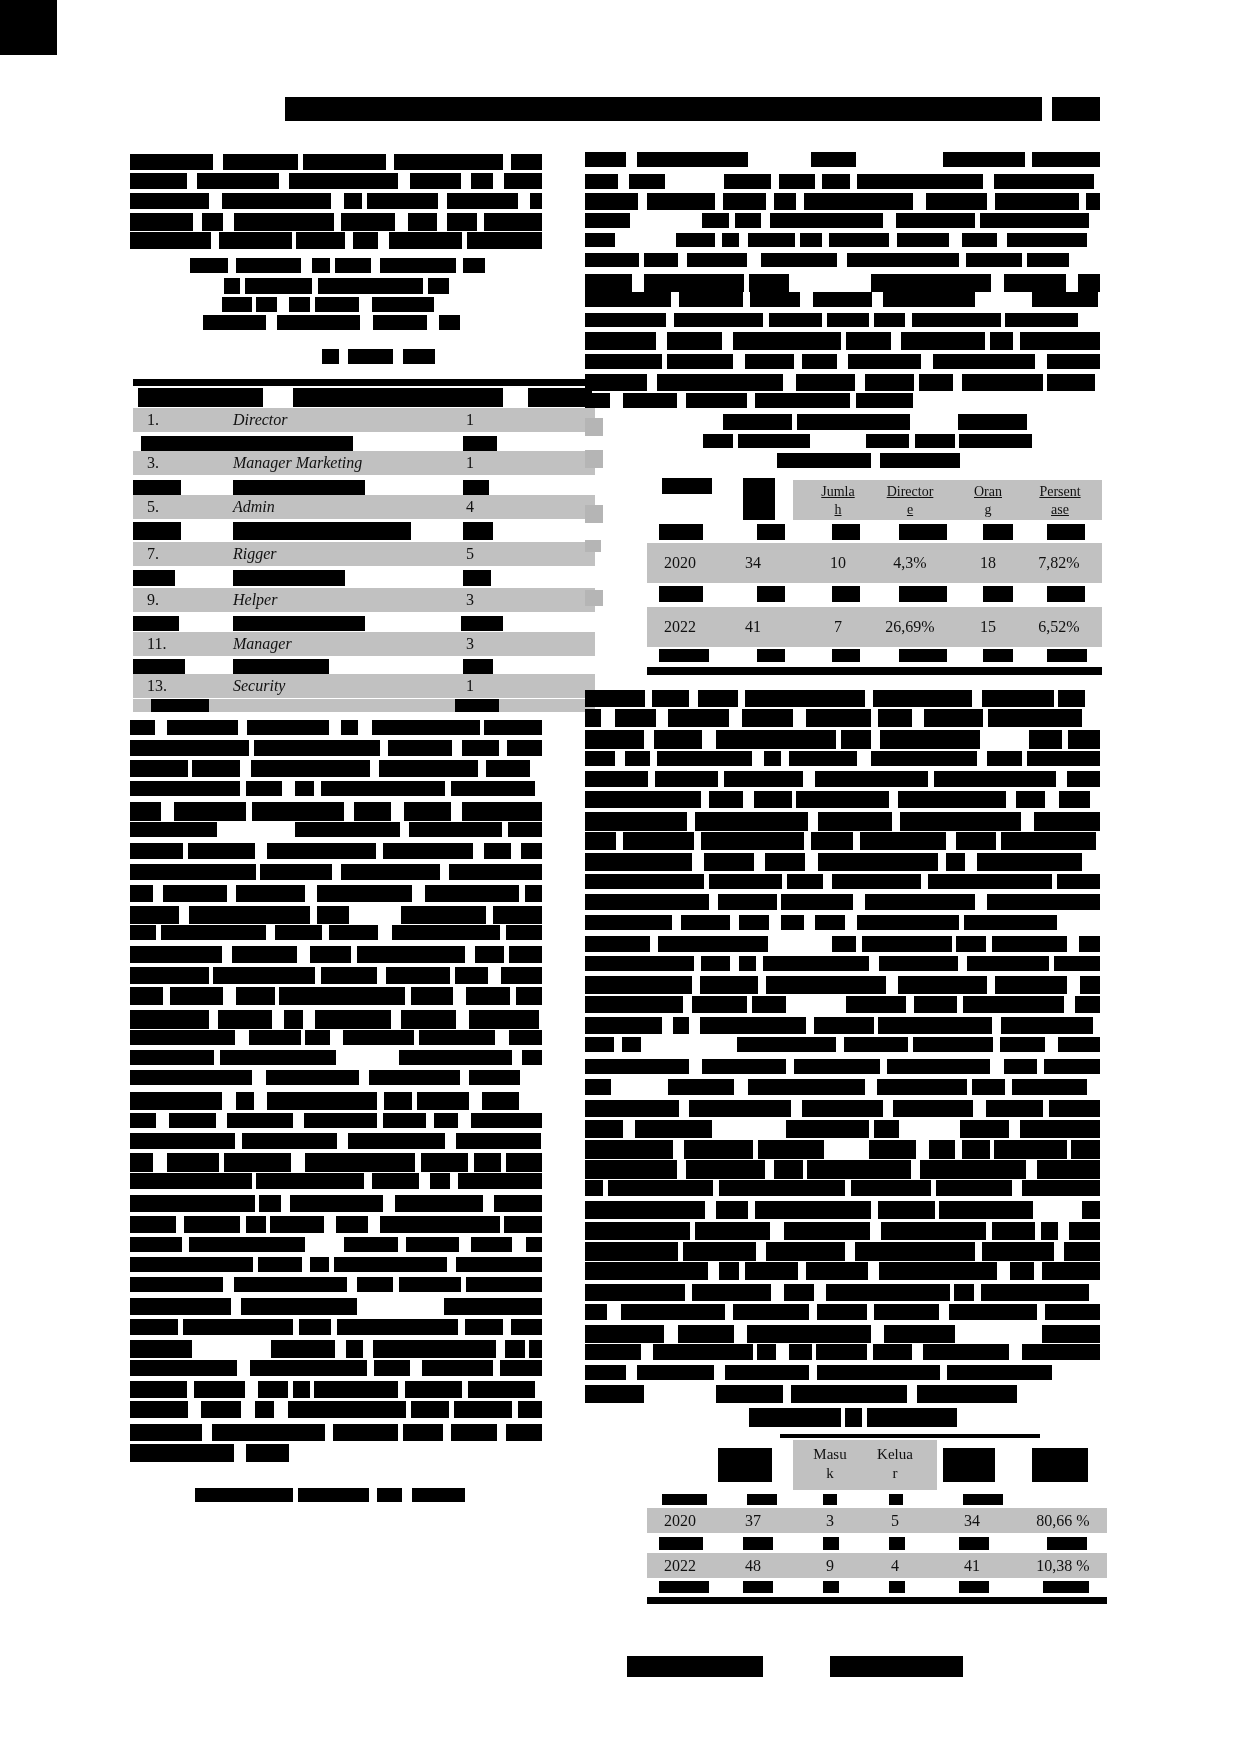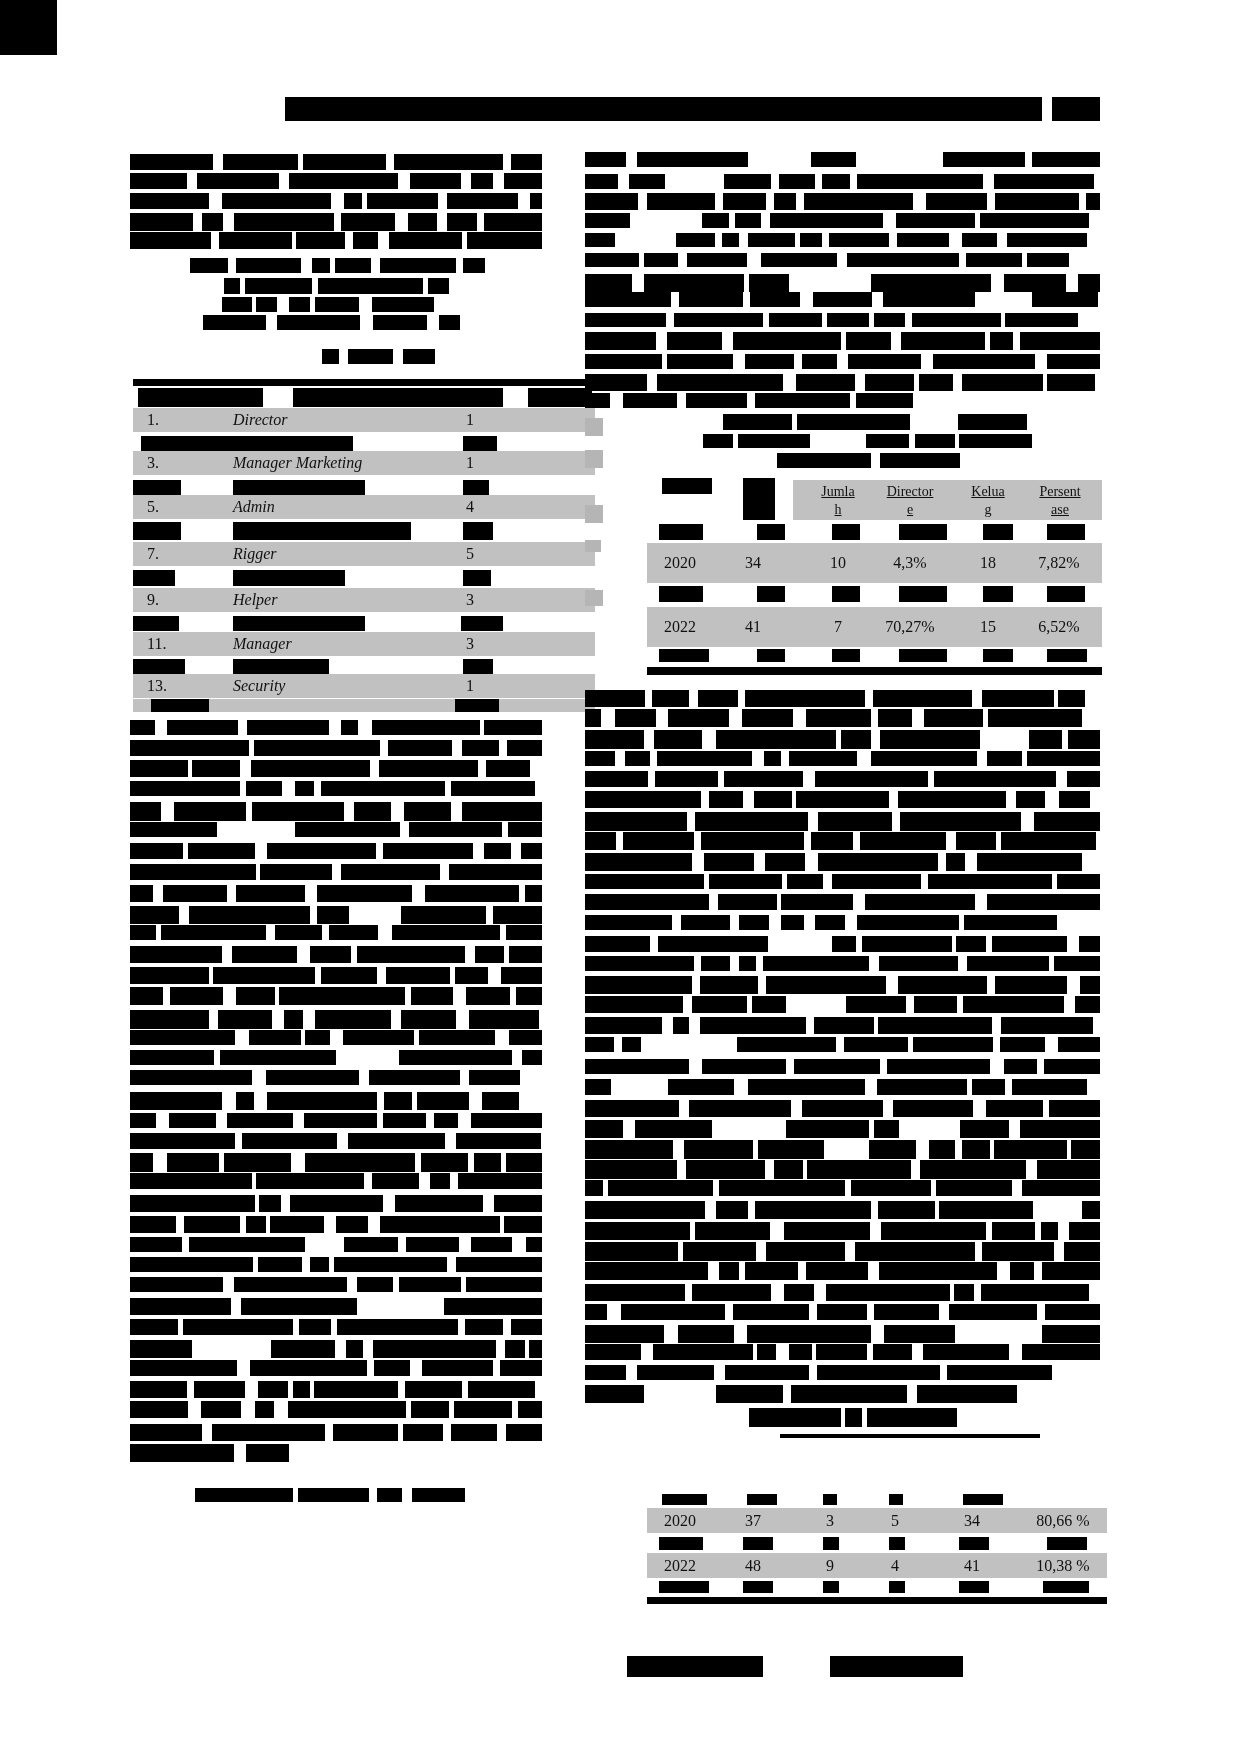--- a/index.html
+++ b/index.html
@@ -623,21 +623,21 @@
         <span style="left: 102.508px; width: 80.7334px;"></span>
       </div>
     </div>
 
   <div class="t2head">
     <div class="hband"></div>
     <span class="t2h hh1">Jumla
 h</span>
     <span class="t2h hh2">Director
 e</span>
-    <span class="t2h hh3">Kelua
+    <span class="t2h hh3">Oran
 g</span>
     <span class="t2h hh4">Persent
 ase</span>
     <div class="bb" style="left:96px;top:-2px;width:32px;height:42px;"></div>
     <div class="bb" style="left:15px;top:-2px;width:50px;height:16px;"></div>
   </div>
 
   <div class="abs" style="left:647px;top:524px;width:455px;height:16px;">
     <div class="bb" style="left:12px;top:0;width:44px;height:16px;"></div>
     <div class="bb" style="left:110px;top:0;width:28px;height:16px;"></div>
@@ -662,21 +662,21 @@
     <div class="bb" style="left:185px;top:0;width:28px;height:16px;"></div>
     <div class="bb" style="left:252px;top:0;width:48px;height:16px;"></div>
     <div class="bb" style="left:336px;top:0;width:30px;height:16px;"></div>
     <div class="bb" style="left:400px;top:0;width:38px;height:16px;"></div>
   </div>
 
   <div class="t2row gray" style="top:607px;">
     <span class="t2c cc1">2022</span>
     <span class="t2c cc2">41</span>
     <span class="t2c cc3">7</span>
-    <span class="t2c cc4">70,27%</span>
+    <span class="t2c cc4">26,69%</span>
     <span class="t2c cc5">15</span>
     <span class="t2c cc6">6,52%</span>
   </div>
 
   <div class="abs" style="left:647px;top:649px;width:455px;height:13px;">
     <div class="bb" style="left:12px;top:0;width:50px;height:13px;"></div>
     <div class="bb" style="left:110px;top:0;width:28px;height:13px;"></div>
     <div class="bb" style="left:185px;top:0;width:28px;height:13px;"></div>
     <div class="bb" style="left:252px;top:0;width:48px;height:13px;"></div>
     <div class="bb" style="left:336px;top:0;width:30px;height:13px;"></div>
@@ -983,20 +983,30 @@
 
   <div class="redact-block" style="left: 700px; top: 1406px; width: 350px; height: 24px;">
       <div class="rline" style="top: 1.60965px; left: 49.179px; width: 251.642px; height: 19.8762px;">
         <span style="left: 0px; width: 91.9268px;"></span>
         <span style="left: 95.9382px; width: 17.2486px;"></span>
         <span style="left: 118.241px; width: 89.8036px;"></span>
       </div>
     </div>
   <div class="bb" style="left:780px;top:1434px;width:260px;height:4px;"></div>
 
+  <div class="t3head">
+    <div class="hband"></div>
+    <span class="t3h mh1">Masu
+k</span>
+    <span class="t3h mh2">Kelua
+r</span>
+    <div class="bb" style="left:71px;top:8px;width:54px;height:34px;"></div>
+    <div class="bb" style="left:296px;top:8px;width:52px;height:34px;"></div>
+    <div class="bb" style="left:385px;top:8px;width:56px;height:34px;"></div>
+  </div>
 
   <div class="abs" style="left:647px;top:1494px;width:460px;height:11px;">
     <div class="bb" style="left:15px;top:0;width:45px;height:11px;"></div>
     <div class="bb" style="left:100px;top:0;width:30px;height:11px;"></div>
     <div class="bb" style="left:176px;top:0;width:14px;height:11px;"></div>
     <div class="bb" style="left:242px;top:0;width:14px;height:11px;"></div>
     <div class="bb" style="left:316px;top:0;width:40px;height:11px;"></div>
   </div>
 
   <div class="t3row gray" style="top:1508px;">

